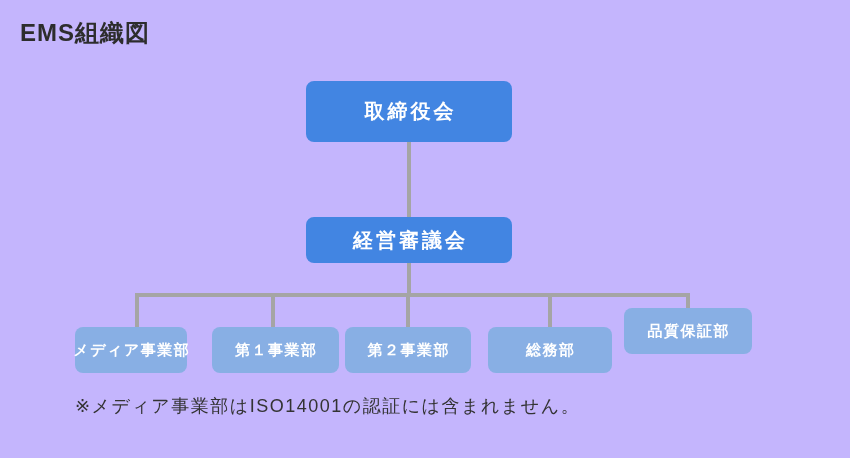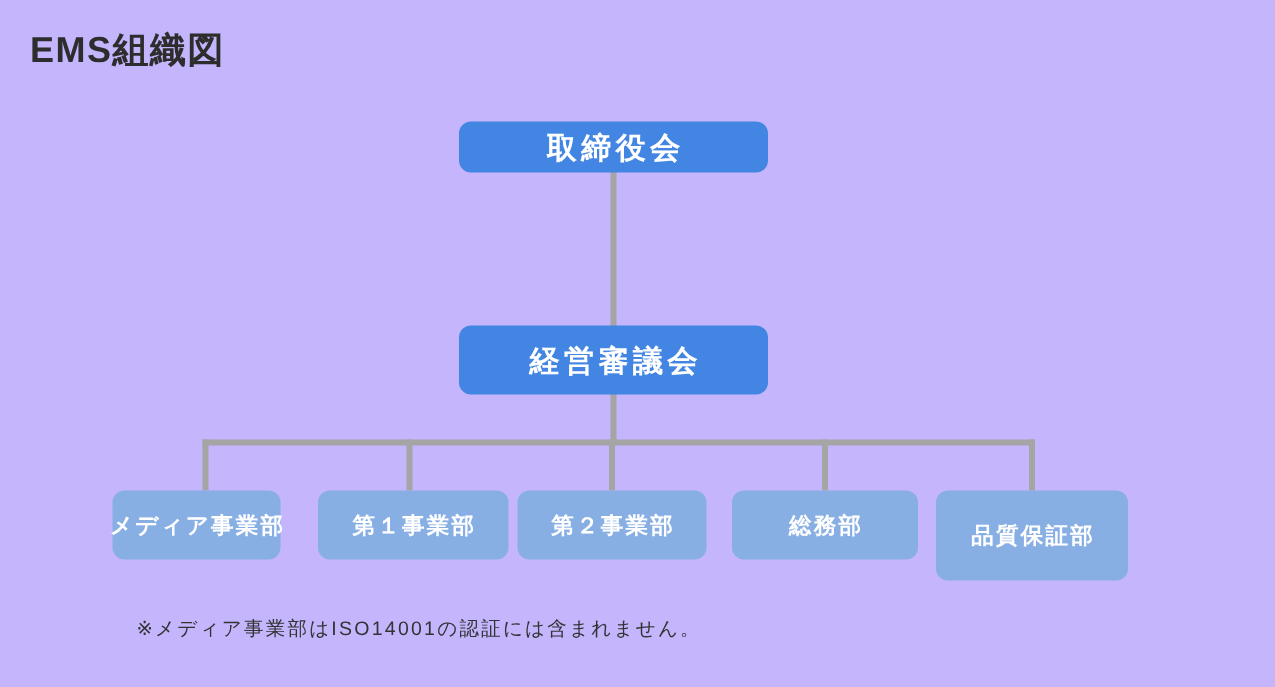--- a/index.html
+++ b/index.html
@@ -51,45 +51,45 @@
   }
   .connector {
     position: absolute;
     background: var(--connector, #a5a5a5);
     z-index: 1;
   }
   .footnote {
     position: absolute;
     left: 75px;
     top: 394px;
-    margin: 16px;
-    font-size: 13px;
+    margin: 0;
+    font-size: 18px;
     color: var(--footnote-text, #333333);
     letter-spacing: 1.5px;
   }
 </style>
 </head>
 <body>
 
 <div class="canvas">
 
   <h1 class="page-title">EMS組織図</h1>
 
   <div class="connector" style="left:407px; top:104px; width:4px; height:193px;"></div>
   <div class="connector" style="left:135px; top:293px; width:555px; height:4px;"></div>
   <div class="connector" style="left:135px; top:293px; width:4px; height:34px;"></div>
   <div class="connector" style="left:271px; top:293px; width:4px; height:34px;"></div>
   <div class="connector" style="left:406px; top:293px; width:4px; height:34px;"></div>
   <div class="connector" style="left:548px; top:293px; width:4px; height:34px;"></div>
   <div class="connector" style="left:686px; top:293px; width:4px; height:34px;"></div>
 
-  <div class="node top" style="left:306px; top:81px; width:206px; height:34px;">取締役会</div>
+  <div class="node top" style="left:306px; top:81px; width:206px; height:61px;">取締役会</div>
   <div class="node top" style="left:306px; top:217px; width:206px; height:46px;">経営審議会</div>
 
   <div class="node dept" style="left:75px; top:327px; width:112px; height:46px;">メディア事業部</div>
   <div class="node dept" style="left:212px; top:327px; width:127px; height:46px;">第１事業部</div>
   <div class="node dept" style="left:345px; top:327px; width:126px; height:46px;">第２事業部</div>
   <div class="node dept" style="left:488px; top:327px; width:124px; height:46px;">総務部</div>
-  <div class="node dept" style="left:624px; top:327px; width:128px; height:60px;">品質保証部</div>
+  <div class="node dept" style="left:624px; top:308px; width:128px; height:46px;">品質保証部</div>
 
   <p class="footnote">※メディア事業部はISO14001の認証には含まれません。</p>
 
 </div>
 
 </body></html>

